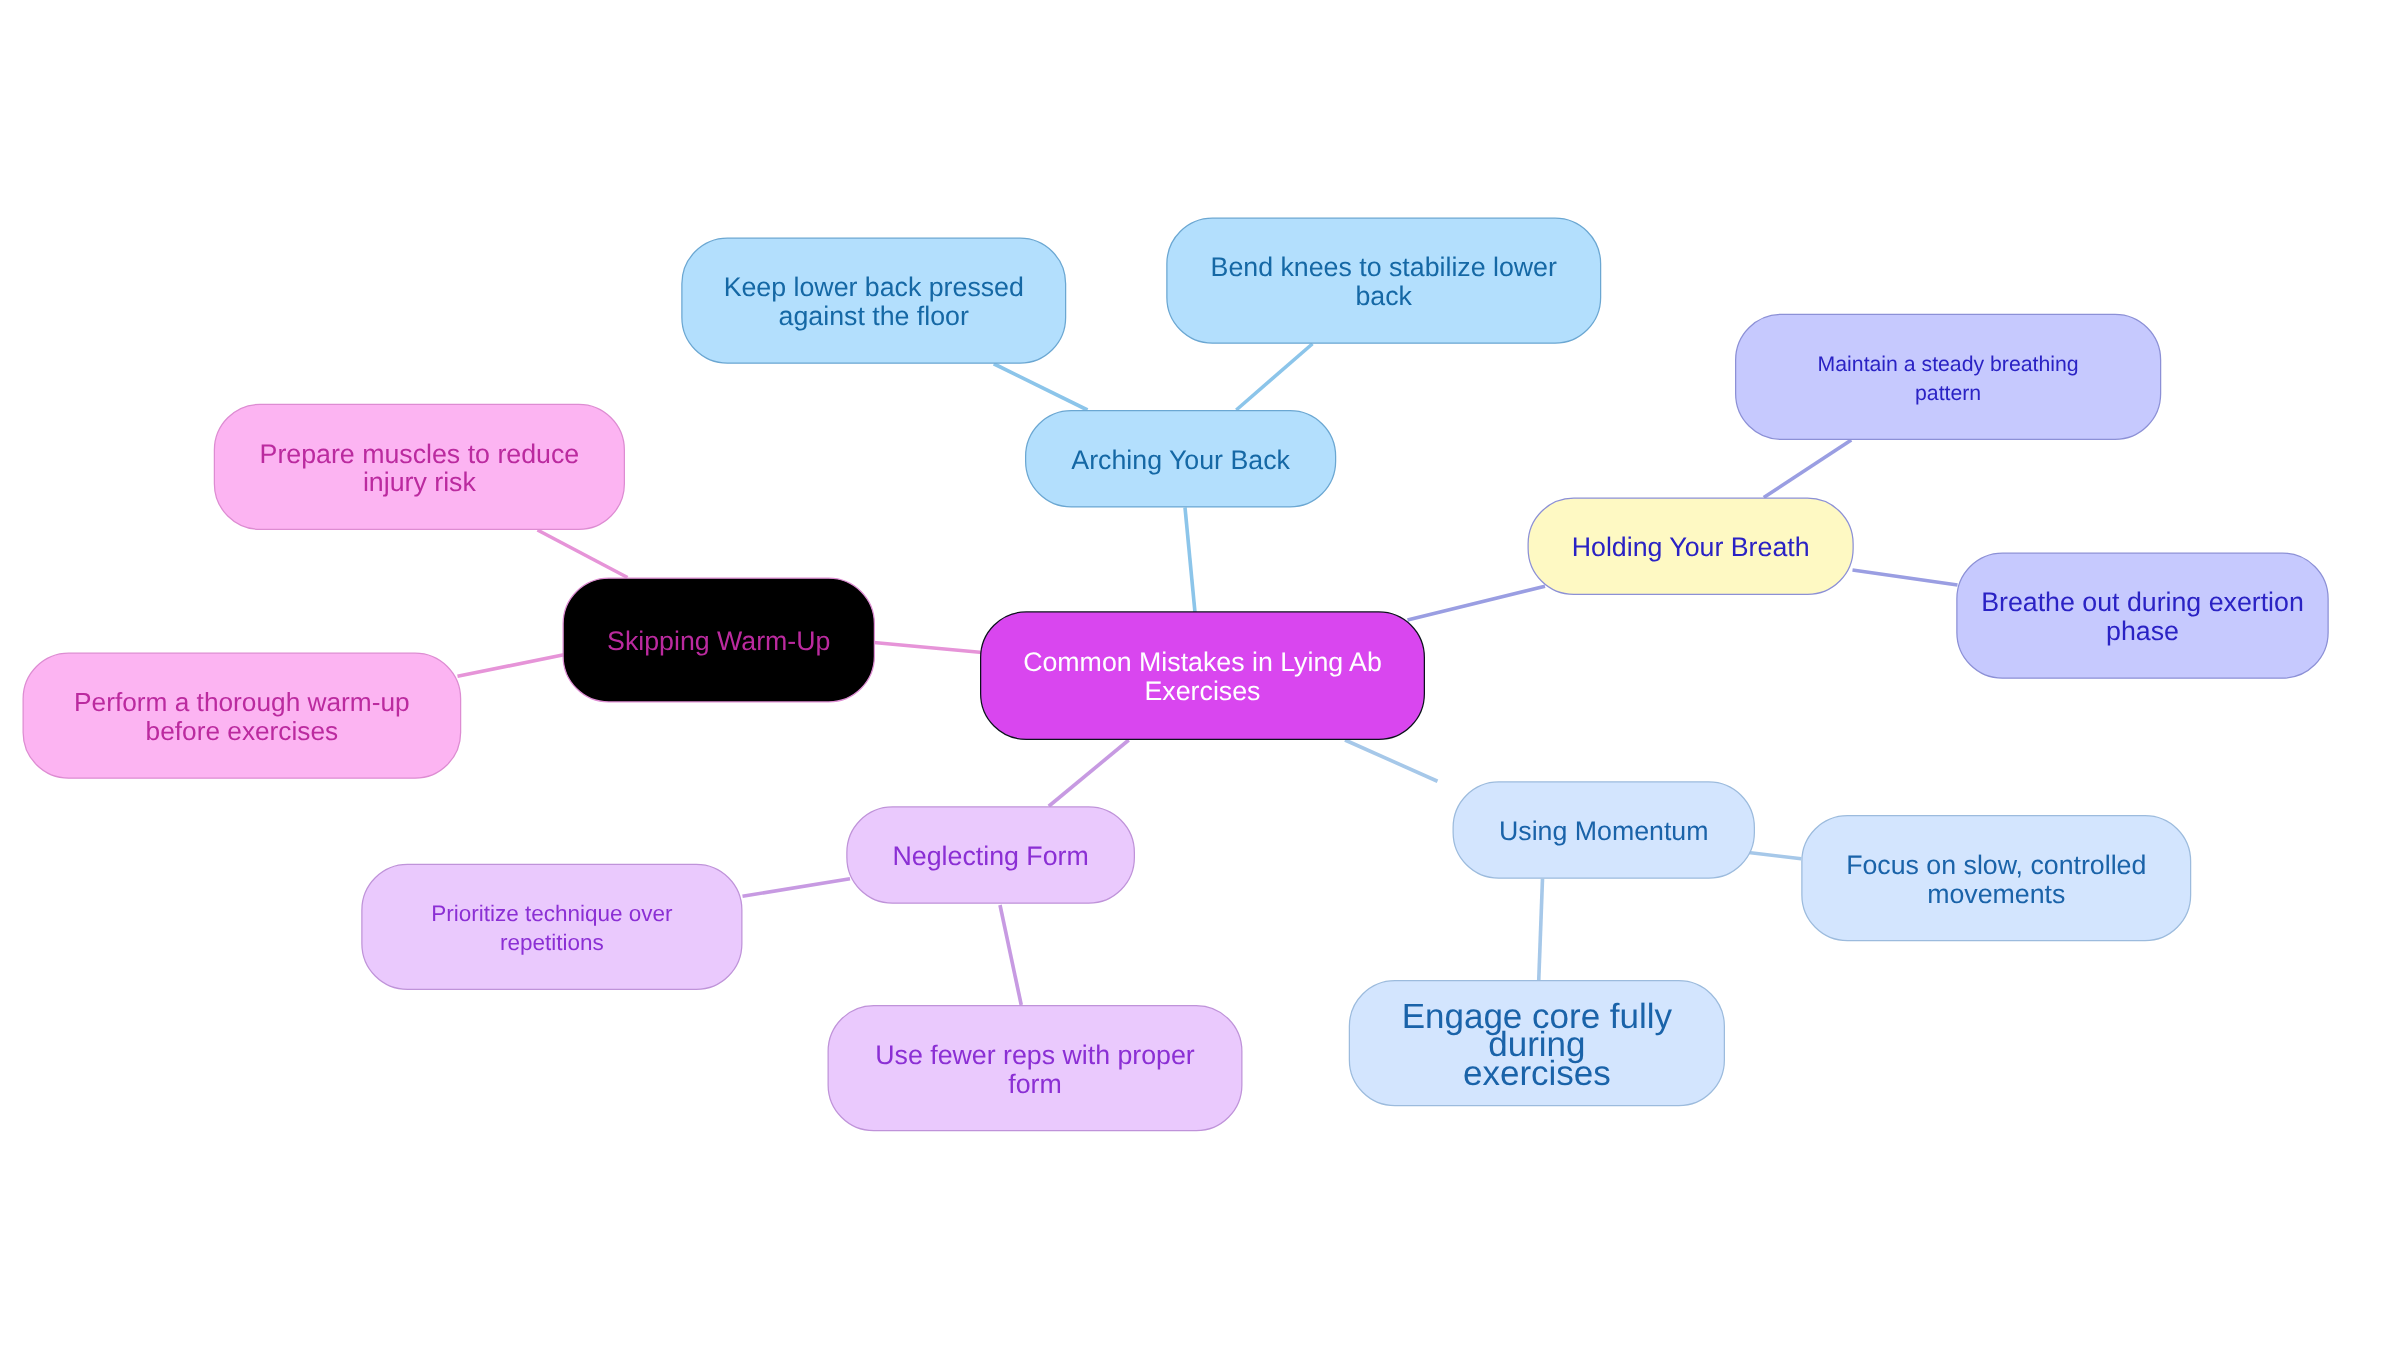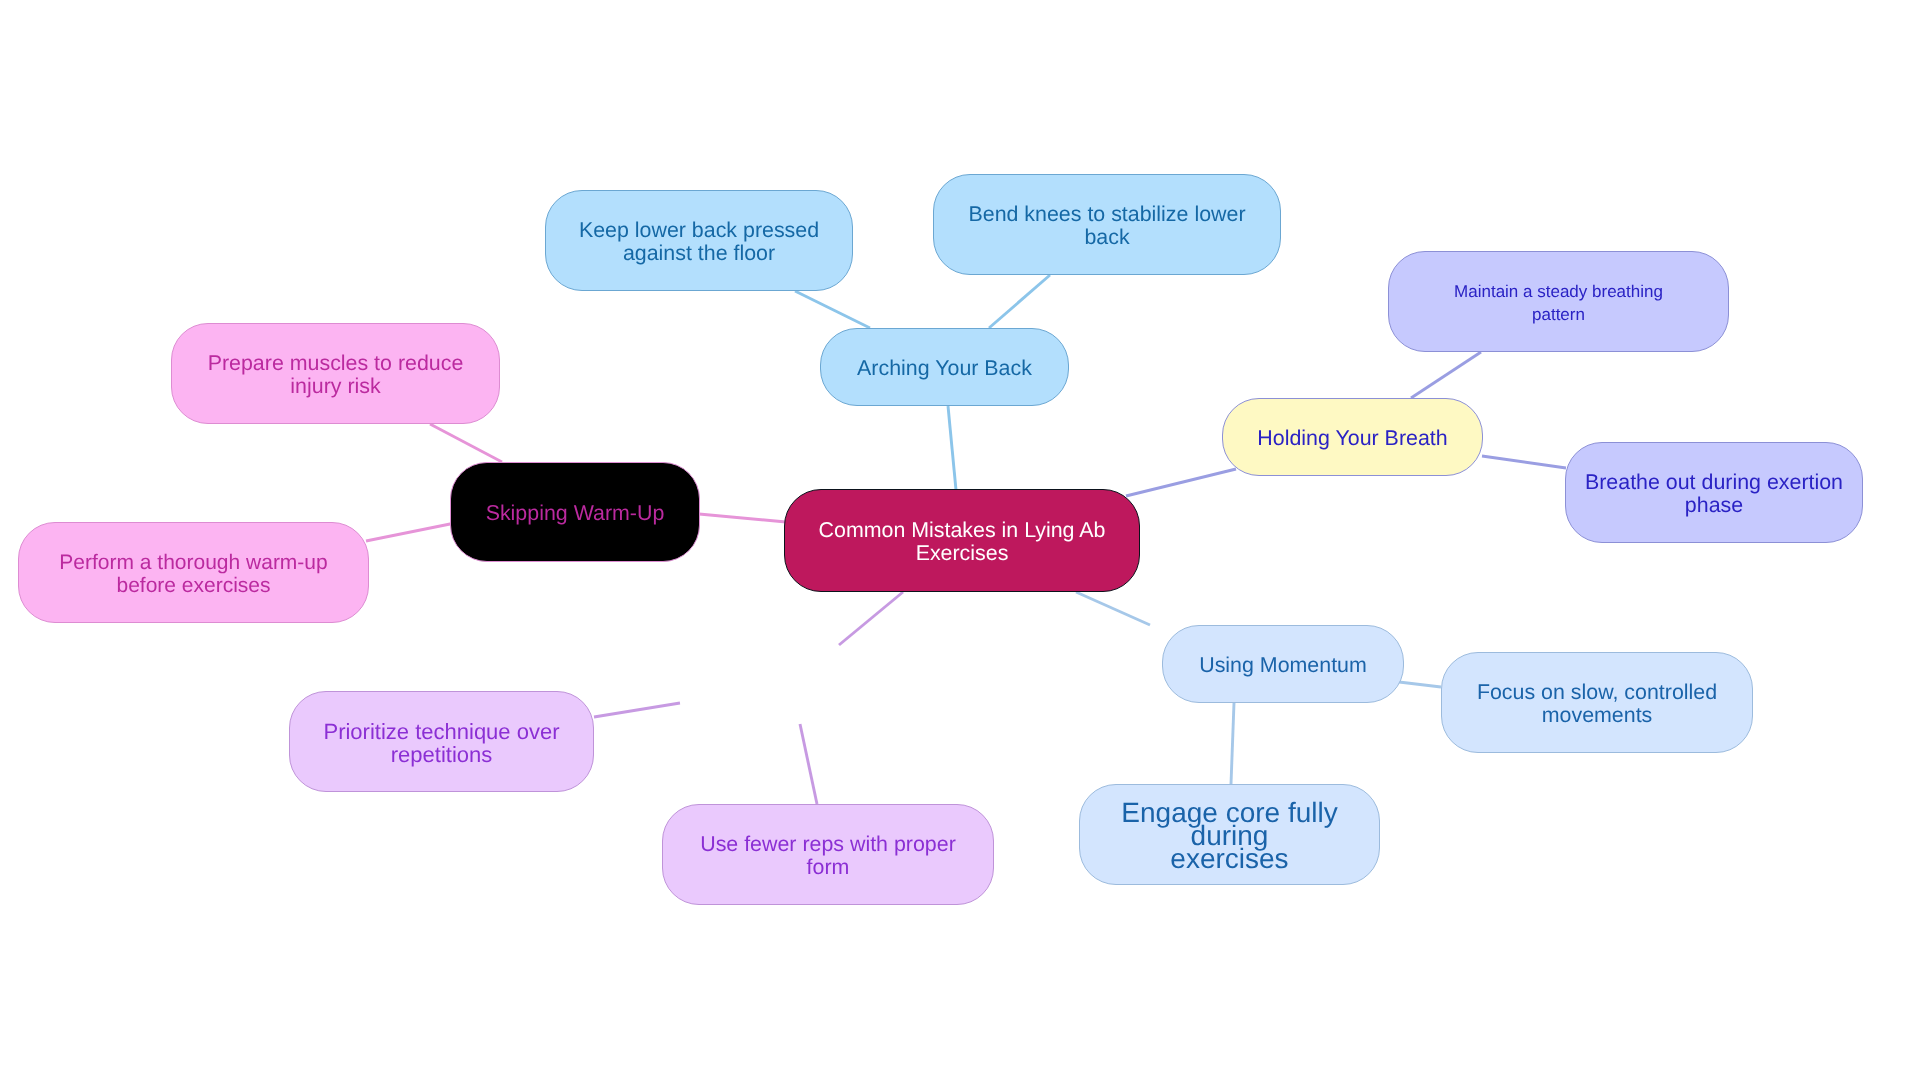--- a/index.html
+++ b/index.html
@@ -41,21 +41,21 @@
     <line class="edge" x1="1234" y1="703" x2="1231" y2="784" stroke="#a6c8e9" stroke-width="2.9"></line>
     <line class="edge" x1="903" y1="592" x2="839" y2="645" stroke="#c79ae2" stroke-width="2.9"></line>
     <line class="edge" x1="680" y1="703" x2="594" y2="717" stroke="#c79ae2" stroke-width="2.9"></line>
     <line class="edge" x1="800" y1="724" x2="817" y2="804" stroke="#c79ae2" stroke-width="2.9"></line>
     <line class="edge" x1="699" y1="514" x2="786" y2="522" stroke="#e694d8" stroke-width="2.9"></line>
     <line class="edge" x1="502" y1="462" x2="430" y2="424" stroke="#e694d8" stroke-width="2.9"></line>
     <line class="edge" x1="455" y1="523" x2="366" y2="541" stroke="#e694d8" stroke-width="2.9"></line>
   </svg>
 
   <div id="node-layer">
-    <div class="node" style="left: 784px; top: 489px; width: 356px; height: 103px; background: #be185d; border-color: rgb(11, 18, 27); border-radius: 37px; border-width: 1.2px;">
+    <div class="node" style="left: 784px; top: 489px; width: 356px; height: 103px; background: #d946ef; border-color: rgb(11, 18, 27); border-radius: 37px; border-width: 1.2px;">
       <span class="label" style="color: rgb(255, 255, 255); font-size: 21.4px; line-height: 23px;">
         <span class="line">Common Mistakes in Lying Ab</span>
         <span class="line">Exercises</span>
       </span>
     </div>
     <div class="node" style="left: 820px; top: 328px; width: 249px; height: 78px; background: rgb(179, 223, 253); border-color: rgb(107, 167, 210); border-radius: 37px; border-width: 1.2px;">
       <span class="label" style="color: rgb(21, 104, 165); font-size: 21.4px; line-height: 23px;">
         <span class="line">Arching Your Back</span>
       </span>
     </div>
@@ -98,22 +98,27 @@
         <span class="line">Focus on slow, controlled</span>
         <span class="line">movements</span>
       </span>
     </div>
     <div class="node" style="left: 1079px; top: 784px; width: 301px; height: 101px; background: rgb(211, 229, 254); border-color: rgb(156, 187, 221); border-radius: 37px; border-width: 1.2px;">
       <span class="label" style="color: rgb(26, 99, 169); font-size: 28px; line-height: 23px;">
         <span class="line">Engage core fully during</span>
         <span class="line">exercises</span>
       </span>
     </div>
+    <div class="node" style="left: 677px; top: 645px; width: 231px; height: 78px; background: rgb(234, 201, 253); border-color: rgb(191, 147, 217); border-radius: 37px; border-width: 1.2px;">
+      <span class="label" style="color: rgb(139, 47, 212); font-size: 21.4px; line-height: 23px;">
+        <span class="line">Neglecting Form</span>
+      </span>
+    </div>
     <div class="node" style="left: 289px; top: 691px; width: 305px; height: 101px; background: rgb(234, 201, 253); border-color: rgb(191, 147, 217); border-radius: 37px; border-width: 1.2px;">
-      <span class="label" style="color: rgb(139, 47, 212); font-size: 22px; line-height: 23px;">
+      <span class="label" style="color: rgb(139, 47, 212); font-size: 18px; line-height: 23px;">
         <span class="line">Prioritize technique over</span>
         <span class="line">repetitions</span>
       </span>
     </div>
     <div class="node" style="left: 662px; top: 804px; width: 332px; height: 101px; background: rgb(234, 201, 253); border-color: rgb(191, 147, 217); border-radius: 37px; border-width: 1.2px;">
       <span class="label" style="color: rgb(139, 47, 212); font-size: 21.4px; line-height: 23px;">
         <span class="line">Use fewer reps with proper</span>
         <span class="line">form</span>
       </span>
     </div>

